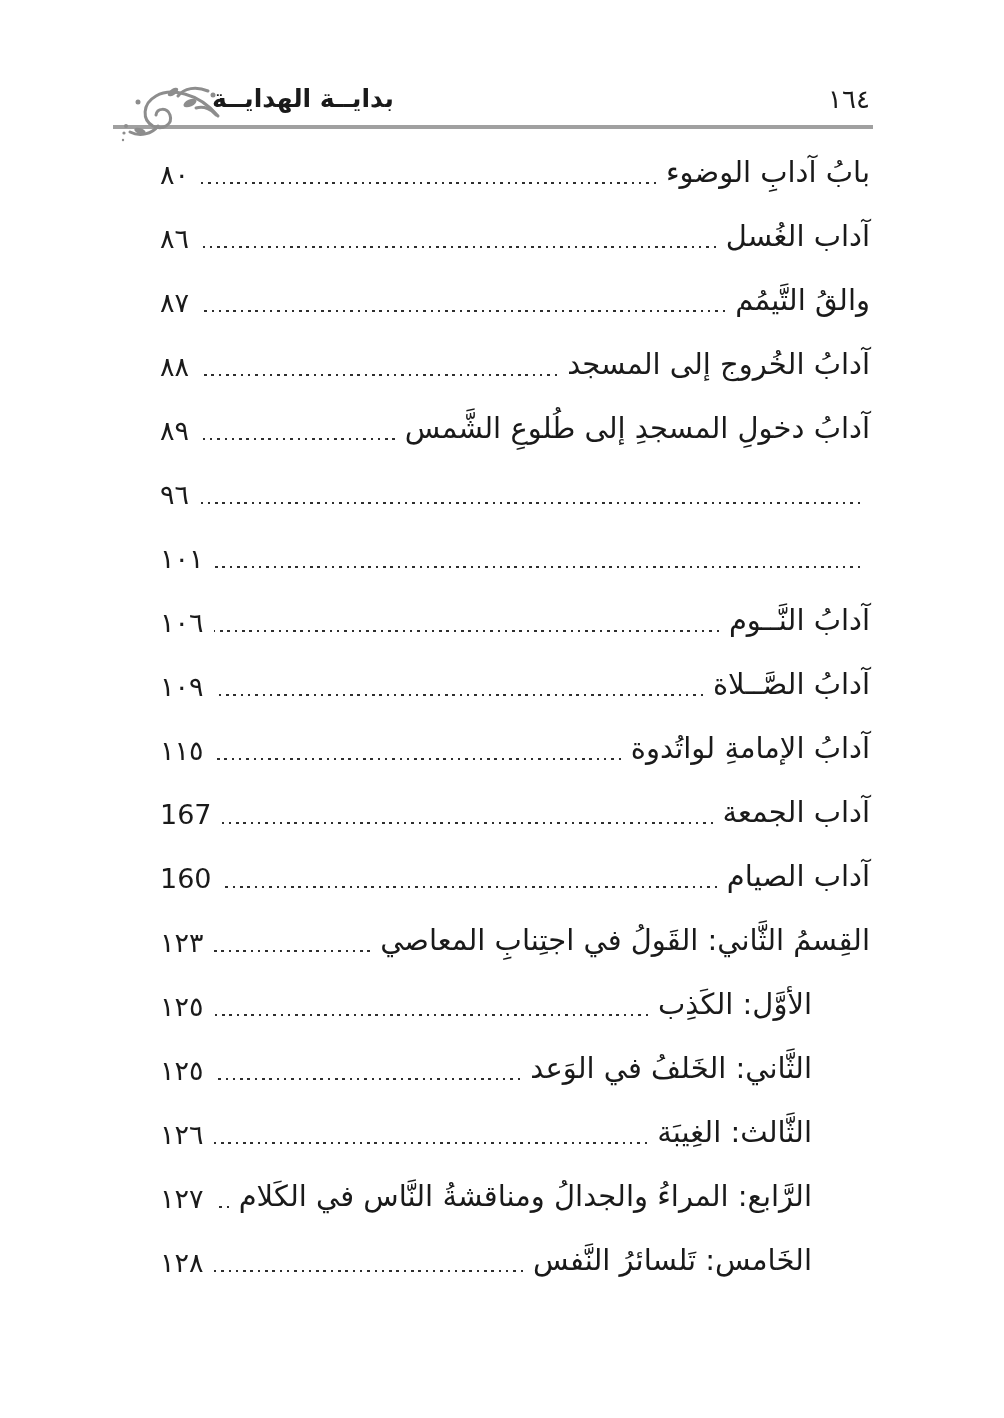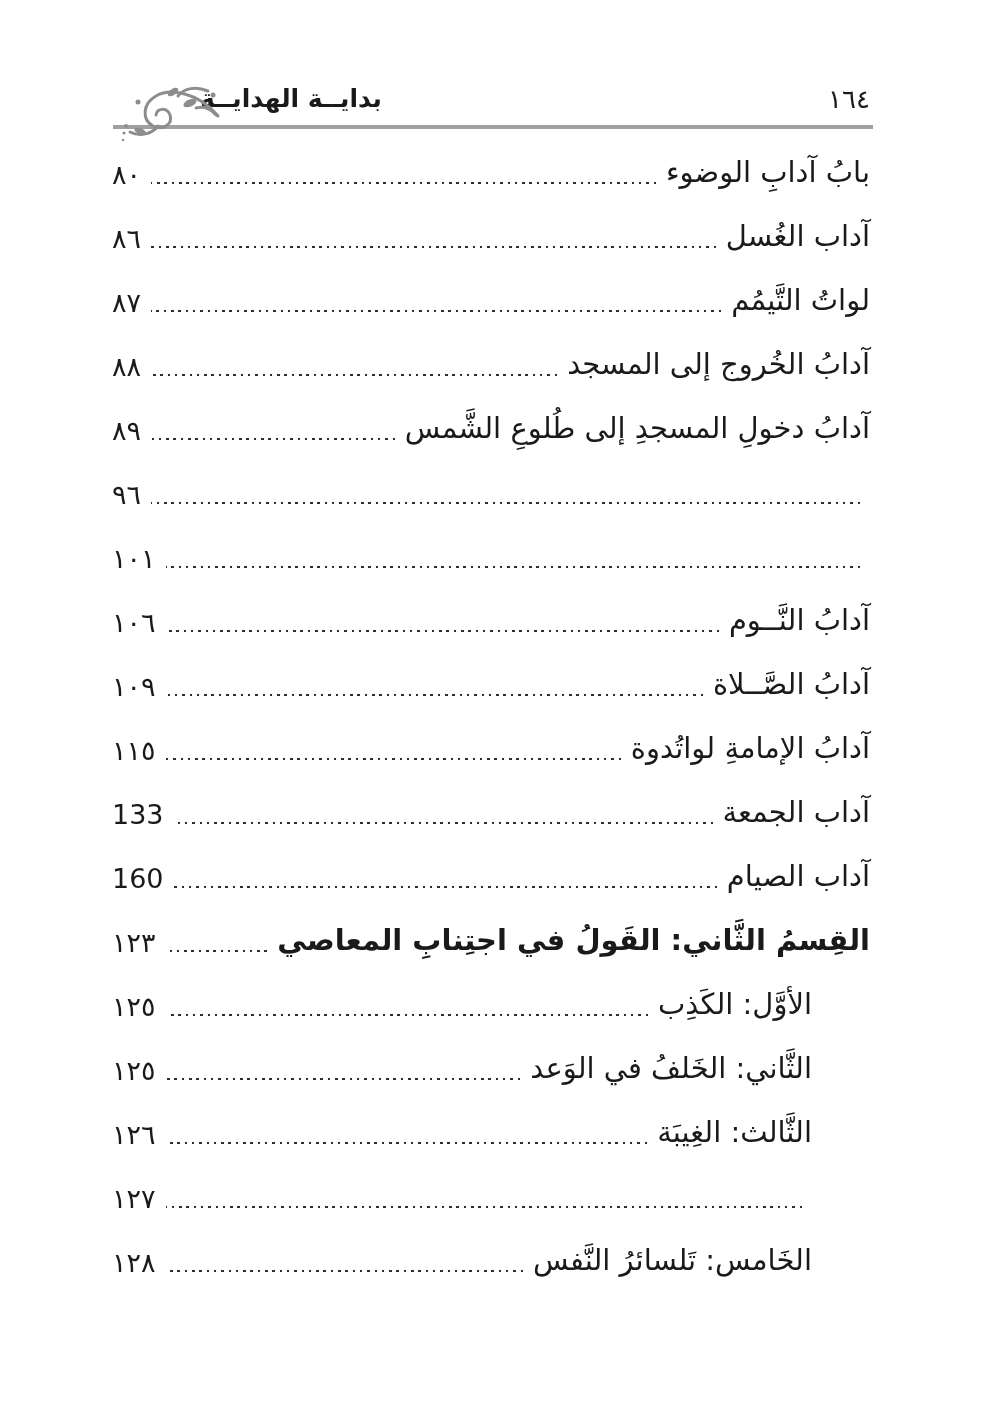--- a/index.html
+++ b/index.html
@@ -17,21 +17,21 @@
   .ornament {
     position: absolute;
     left: 118px;
     top: 82px;
     width: 104px;
     height: 62px;
     z-index: 2;
   }
   .book-title {
     position: absolute;
-    left: 200px;
+    left: 212px;
     top: 84px;
     font-size: 25px;
     font-weight: bold;
     white-space: nowrap;
   }
   .page-number-top {
     position: absolute;
     right: 134px;
     top: 84px;
     font-size: 26px;
@@ -63,22 +63,23 @@
     flex: 1 1 auto;
     height: 2.6px;
     margin: 0 10px;
     transform: translateY(11px);
     background-image: repeating-linear-gradient(to left, #2e2e2e 0 2.5px, transparent 2.5px 7.3px);
   }
   .row .num {
     font-size: 27px;
     white-space: nowrap;
     transform: translateY(2px);
-  }
-  .row.bold .title { font-weight: bold; }
+    margin-left: 48px;
+  }
+  .row.bold .title { font-weight: normal; }
   .row.indent { padding-right: 58px; }
 </style>
 </head>
 <body>
 
 <div class="page">
 
   <svg class="ornament" viewBox="0 0 104 62" xmlns="http://www.w3.org/2000/svg">
     <g fill="none" stroke="#8d8d8d" stroke-width="3" stroke-linecap="round">
       <path d="M100,34 C80,10 52,6 38,14 C24,22 24,38 35,44 C45,49 55,42 52,33 C49,25 39,26 38,33"></path>
@@ -109,21 +110,21 @@
       <span class="num">٨٠</span>
     </div>
 
     <div class="row">
       <span class="title">آداب الغُسل</span>
       <span class="leader"></span>
       <span class="num">٨٦</span>
     </div>
 
     <div class="row">
-      <span class="title">لواتُ التَّيمُم</span>
+      <span class="title">والقُ التَّيمُم</span>
       <span class="leader"></span>
       <span class="num">٨٧</span>
     </div>
 
     <div class="row">
       <span class="title">آدابُ الخُروج إلى المسجد</span>
       <span class="leader"></span>
       <span class="num">٨٨</span>
     </div>
 
@@ -157,21 +158,21 @@
 
     <div class="row">
       <span class="title">آدابُ الإمامةِ لواتُدوة</span>
       <span class="leader"></span>
       <span class="num">١١٥</span>
     </div>
 
     <div class="row">
       <span class="title">آداب الجمعة</span>
       <span class="leader"></span>
-      <span class="num">133</span>
+      <span class="num">167</span>
     </div>
 
     <div class="row">
       <span class="title">آداب الصيام</span>
       <span class="leader"></span>
       <span class="num">160</span>
     </div>
 
     <div class="row bold">
       <span class="title">القِسمُ الثَّاني: القَولُ في اجتِنابِ المعاصي</span>
@@ -191,20 +192,21 @@
       <span class="num">١٢٥</span>
     </div>
 
     <div class="row indent">
       <span class="title">الثَّالث: الغِيبَة</span>
       <span class="leader"></span>
       <span class="num">١٢٦</span>
     </div>
 
     <div class="row indent">
+      <span class="title">الرَّابع: المراءُ والجدالُ ومناقشةُ النَّاس في الكَلام</span>
       <span class="leader"></span>
       <span class="num">١٢٧</span>
     </div>
 
     <div class="row indent">
       <span class="title">الخَامس: تَلسائرُ النَّفس</span>
       <span class="leader"></span>
       <span class="num">١٢٨</span>
     </div>
   </main>

